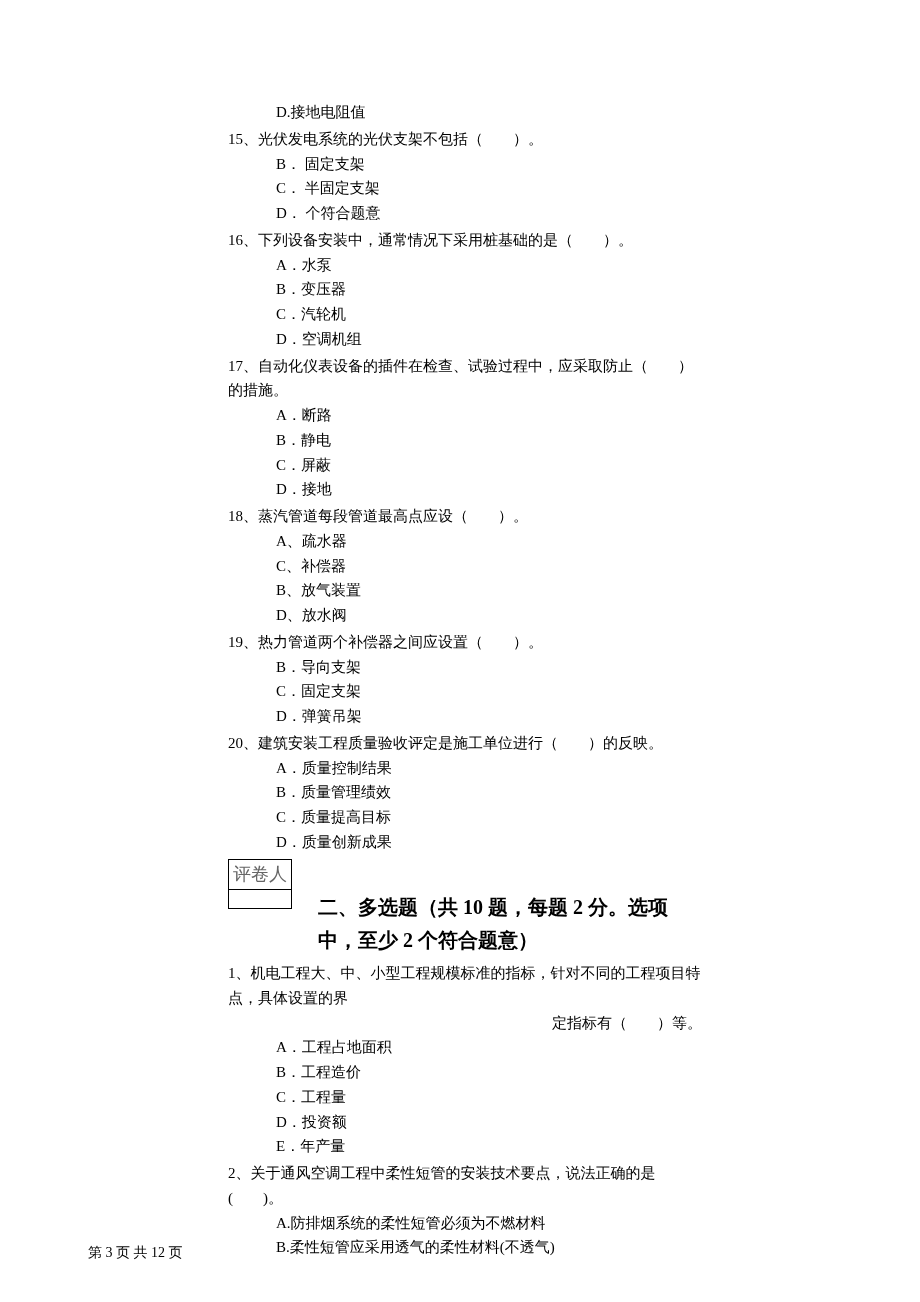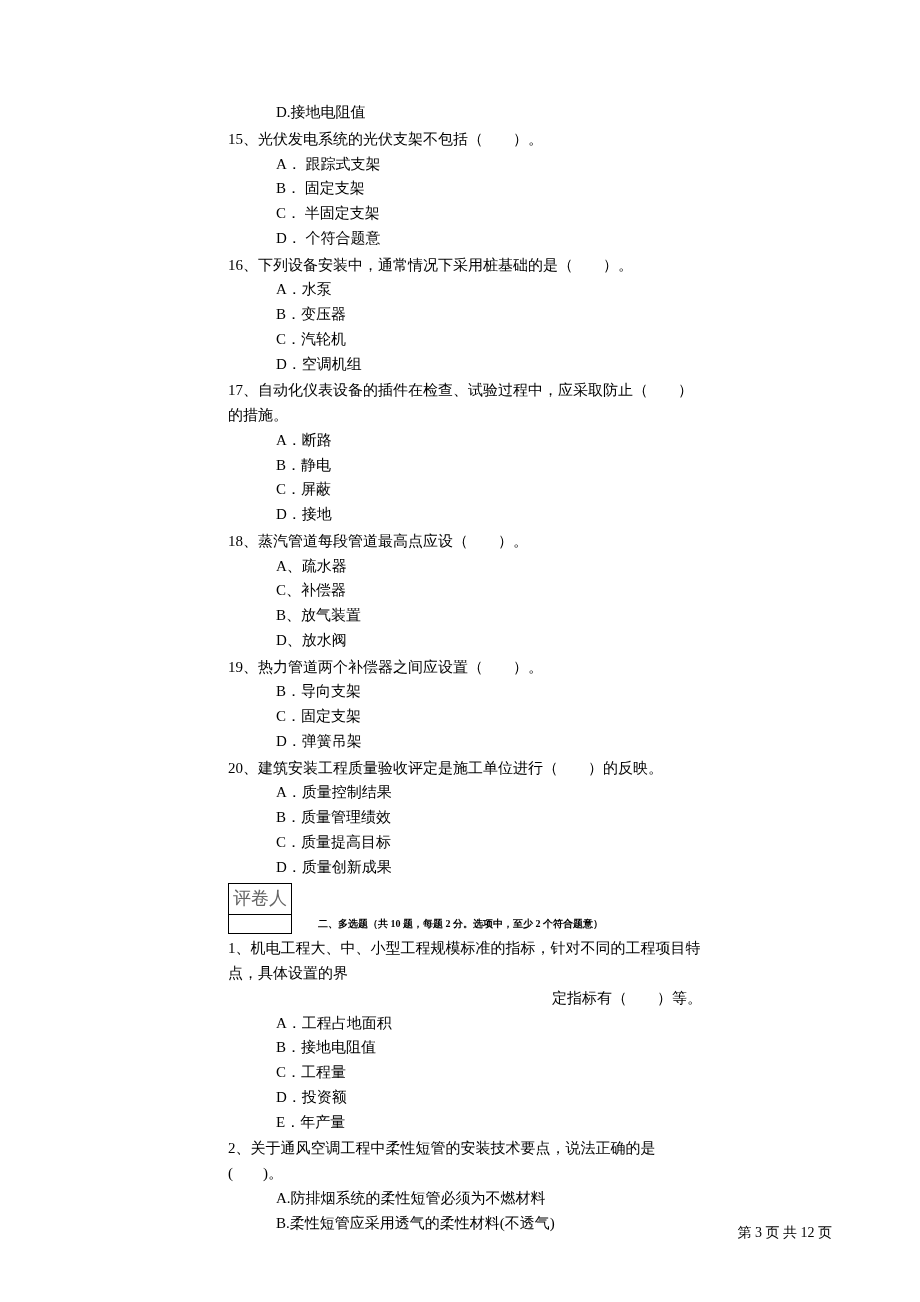--- a/index.html
+++ b/index.html
@@ -40,46 +40,45 @@
       text-align: center;
       padding: 0 2px;
       font-size: 18px;
       color: #666;
     }
     .grader-box .empty-row {
       height: 18px;
     }
     .section-header {
       font-weight: bold;
-      font-size: 10px;
+      font-size: 20px;
       margin-left: 90px;
       margin-top: -18px;
       margin-bottom: 4px;
     }
     .footer {
       position: absolute;
       bottom: 58px;
       left: 0;
       width: 100%;
-      text-align: right;
+      text-align: left;
       font-size: 14px;
     }
   </style>
 </head>
 <body>
 
 <div class="page">
 
   <div id="part1">
       <div class="question-block">
         <div class="option-line">D.接地电阻值</div>
       </div>
       <div class="question-block">
         <div><span>15、</span><span>光伏发电系统的光伏支架不包括（　　）。</span></div>
-        <div class="option-line">A． 跟踪式支架</div>
         <div class="option-line">B． 固定支架</div>
         <div class="option-line">C． 半固定支架</div>
         <div class="option-line">D． 个符合题意</div>
       </div>
       <div class="question-block">
         <div><span>16、</span><span>下列设备安装中，通常情况下采用桩基础的是（　　）。</span></div>
         <div class="option-line">A．水泵</div>
         <div class="option-line">B．变压器</div>
         <div class="option-line">C．汽轮机</div>
         <div class="option-line">D．空调机组</div>
@@ -118,21 +117,21 @@
     <div class="empty-row"></div>
   </div>
 
   <div class="section-header">二、多选题（共 10 题，每题 2 分。选项中，至少 2 个符合题意）</div>
 
   <div id="part2">
       <div class="question-block">
         <div><span>1、</span><span>机电工程大、中、小型工程规模标准的指标，针对不同的工程项目特点，具体设置的界</span></div>
         <div class="continuation-line">定指标有（　　）等。</div>
         <div class="option-line">A．工程占地面积</div>
-        <div class="option-line">B．接地电阻值</div>
+        <div class="option-line">B．工程造价</div>
         <div class="option-line">C．工程量</div>
         <div class="option-line">D．投资额</div>
         <div class="option-line">E．年产量</div>
       </div>
       <div class="question-block">
         <div><span>2、</span><span>关于通风空调工程中柔性短管的安装技术要点，说法正确的是(　　)。</span></div>
         <div class="option-line">A.防排烟系统的柔性短管必须为不燃材料</div>
         <div class="option-line">B.柔性短管应采用透气的柔性材料(不透气)</div>
       </div>
     </div>

